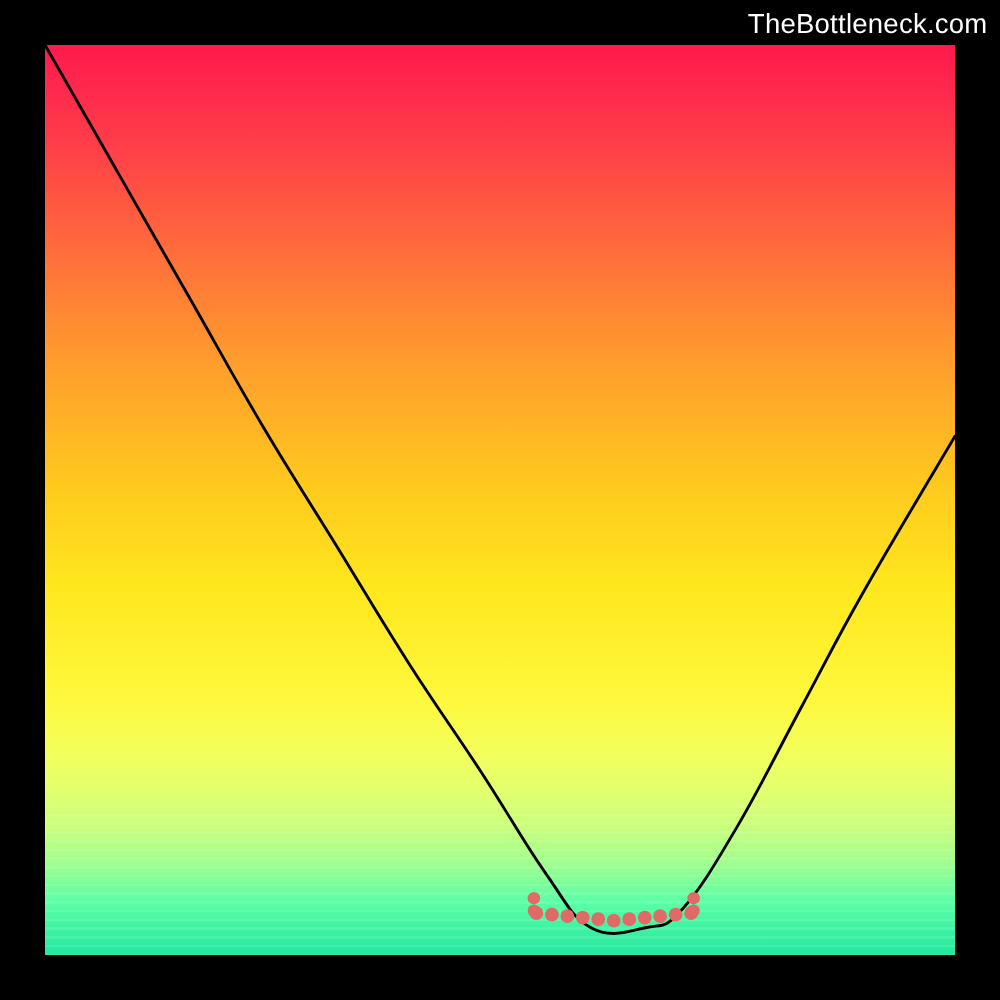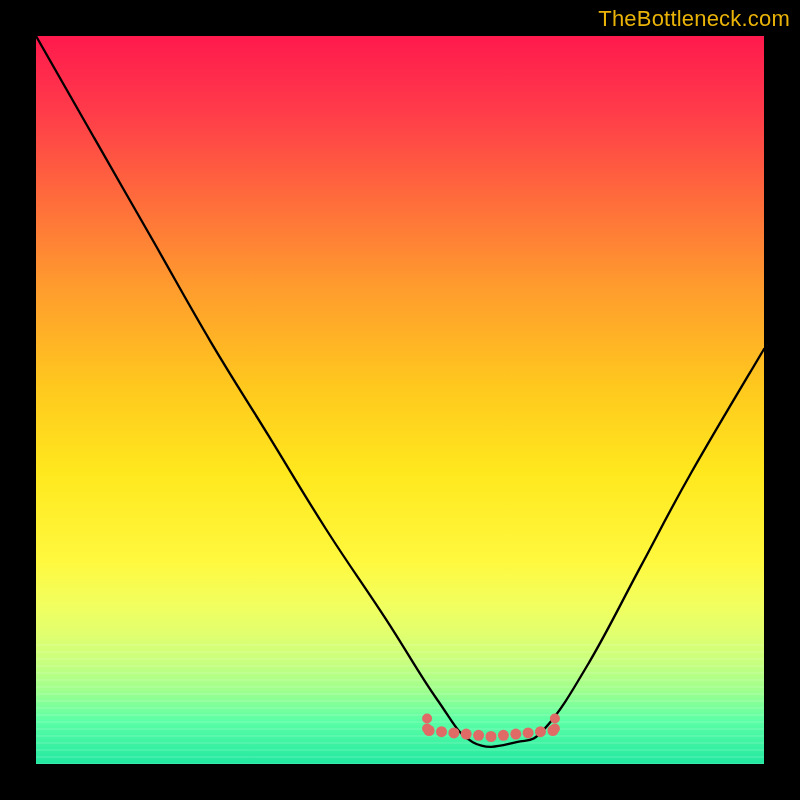--- a/index.html
+++ b/index.html
@@ -7,21 +7,21 @@
   .chart-container {
     position: relative;
     width: 800px;
     height: 800px;
     background: #000;
   }
   .watermark {
     position: absolute;
     top: 6px;
     right: 10px;
-    color: #eab308;
+    color: #ffffff;
     font-size: 22px;
     font-weight: 500;
     z-index: 10;
     letter-spacing: 0.2px;
   }
   .plot-area {
     position: absolute;
     top: 36px;
     left: 36px;
     width: 728px;

